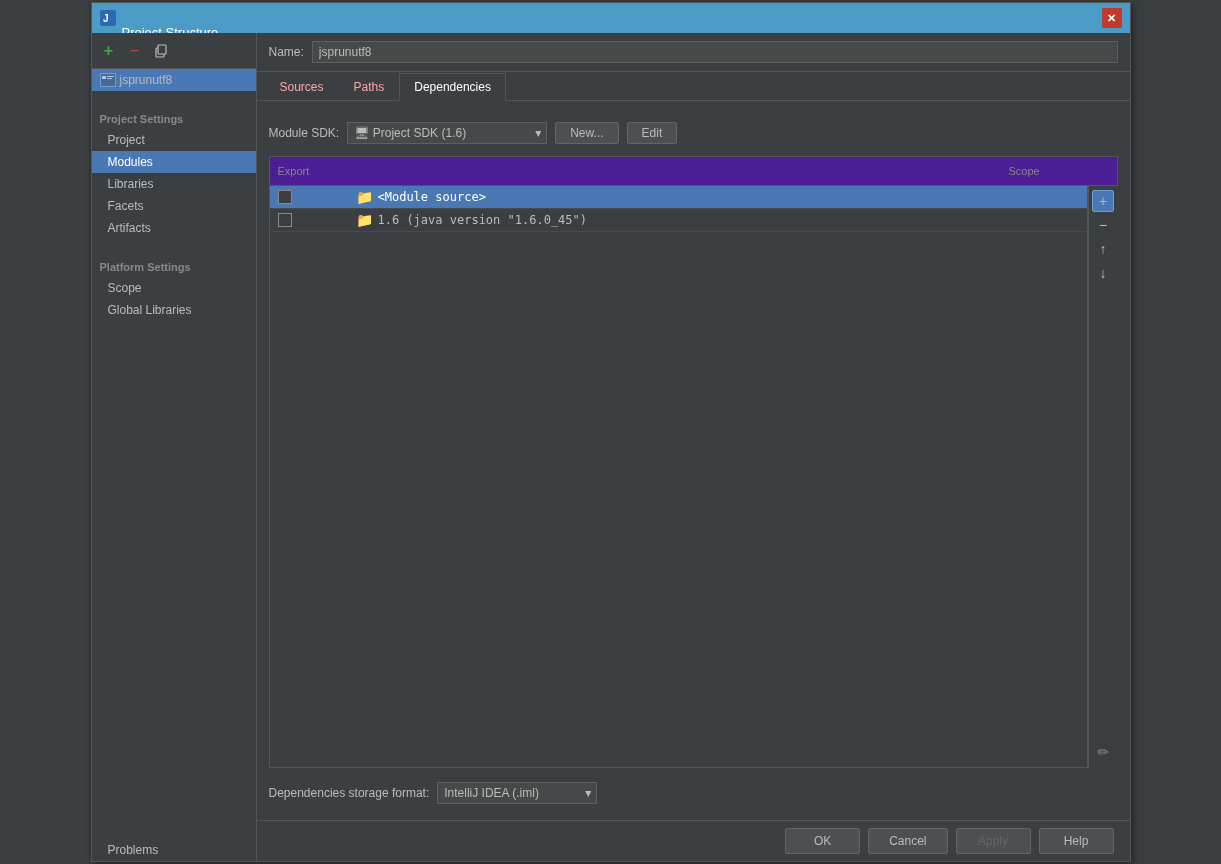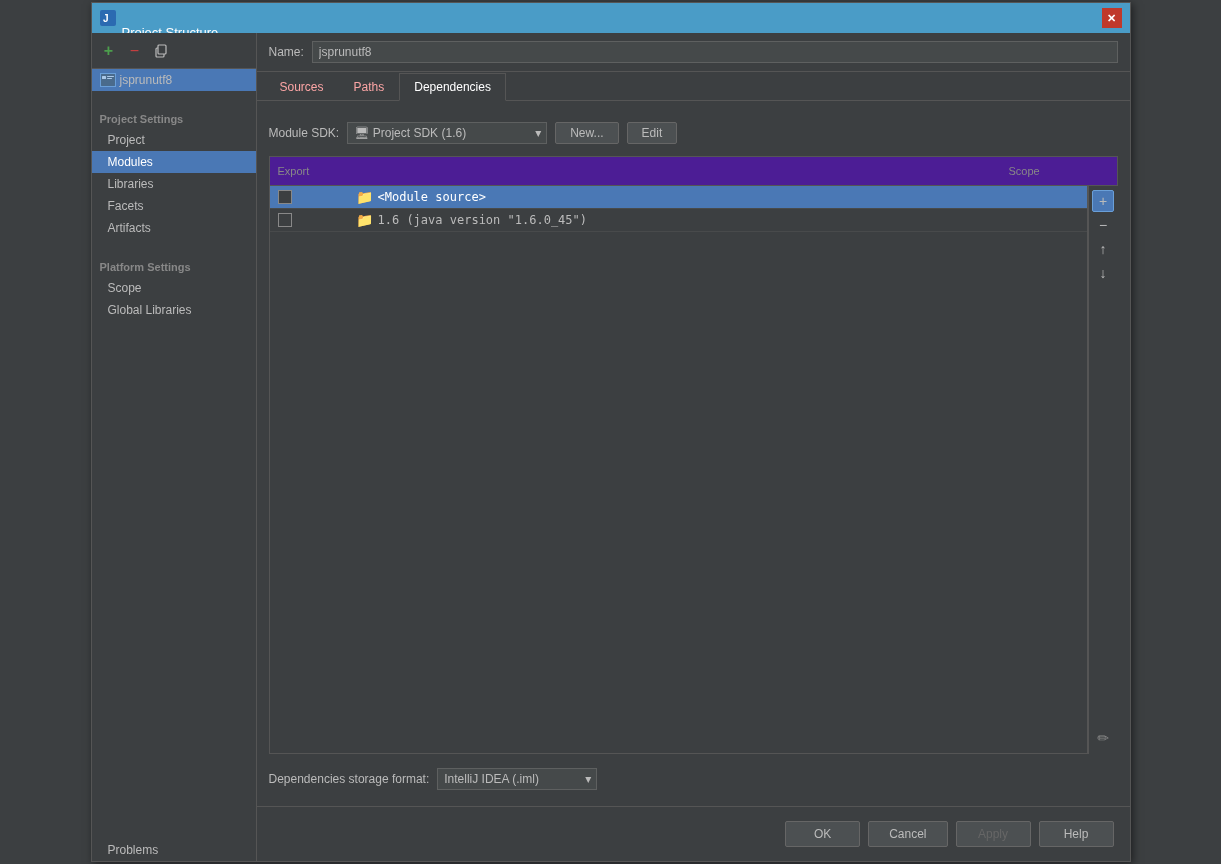--- a/index.html
+++ b/index.html
@@ -435,21 +435,21 @@
 
     .storage-select-wrapper::after {
       content: '▾';
       position: absolute;
       right: 6px;
       color: #bbbbbb;
       pointer-events: none;
     }
 
     .bottom-bar {
-      height: 55px;
+      height: 41px;
       background: #3c3f41;
       border-top: 1px solid #555555;
       display: flex;
       align-items: center;
       justify-content: flex-end;
       padding: 0 16px;
       gap: 8px;
       flex-shrink: 0;
     }
 

